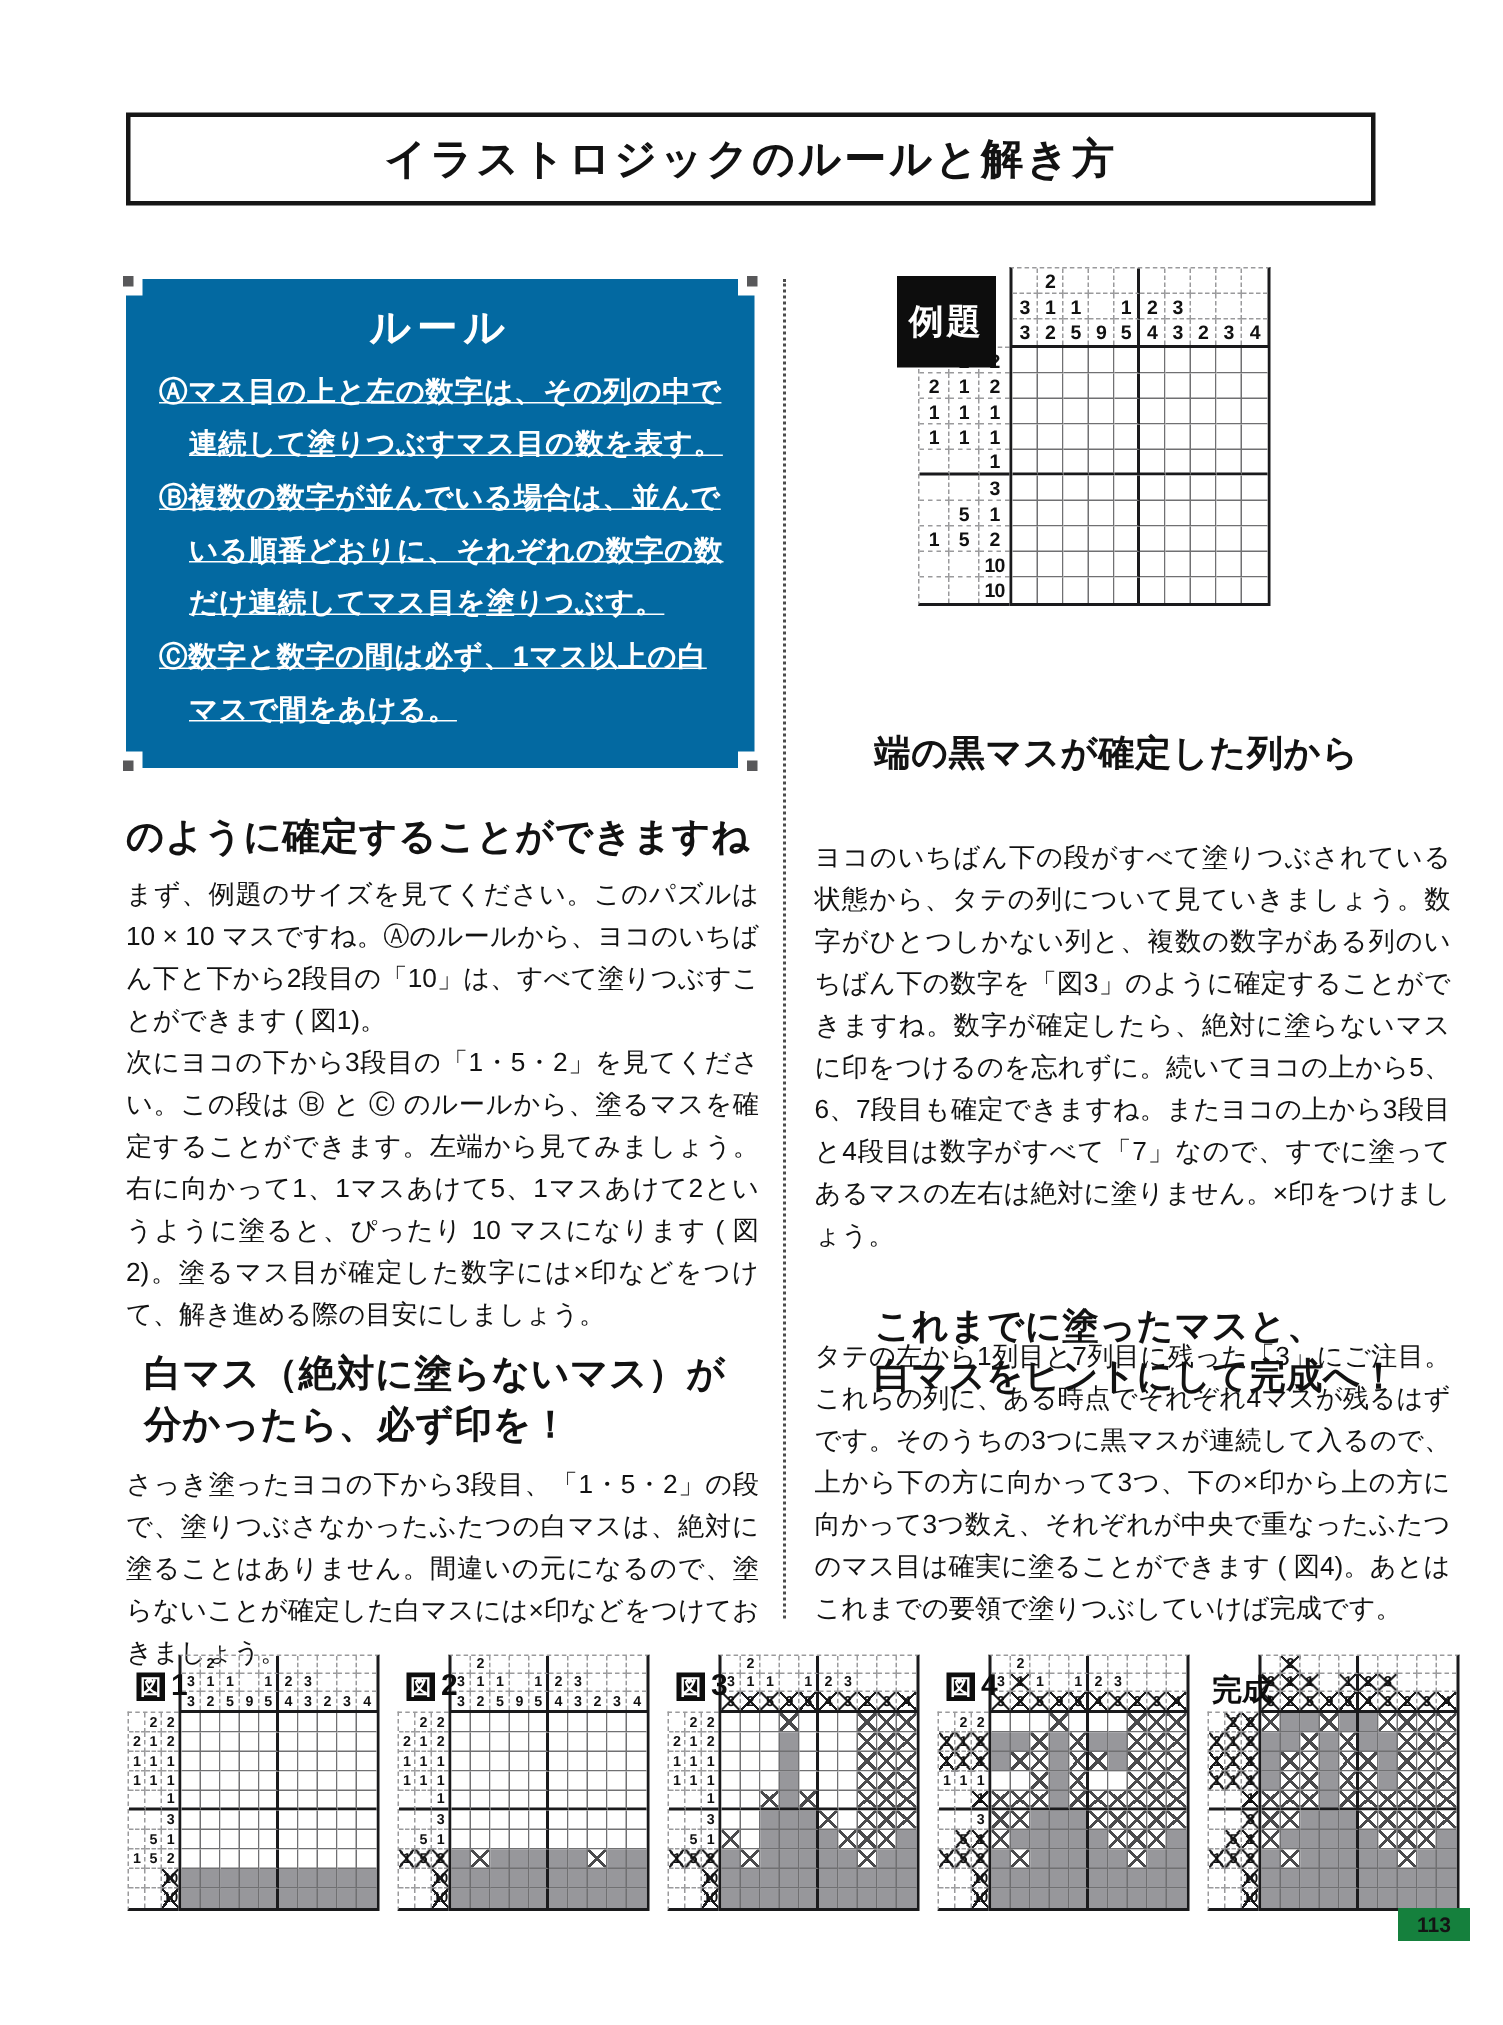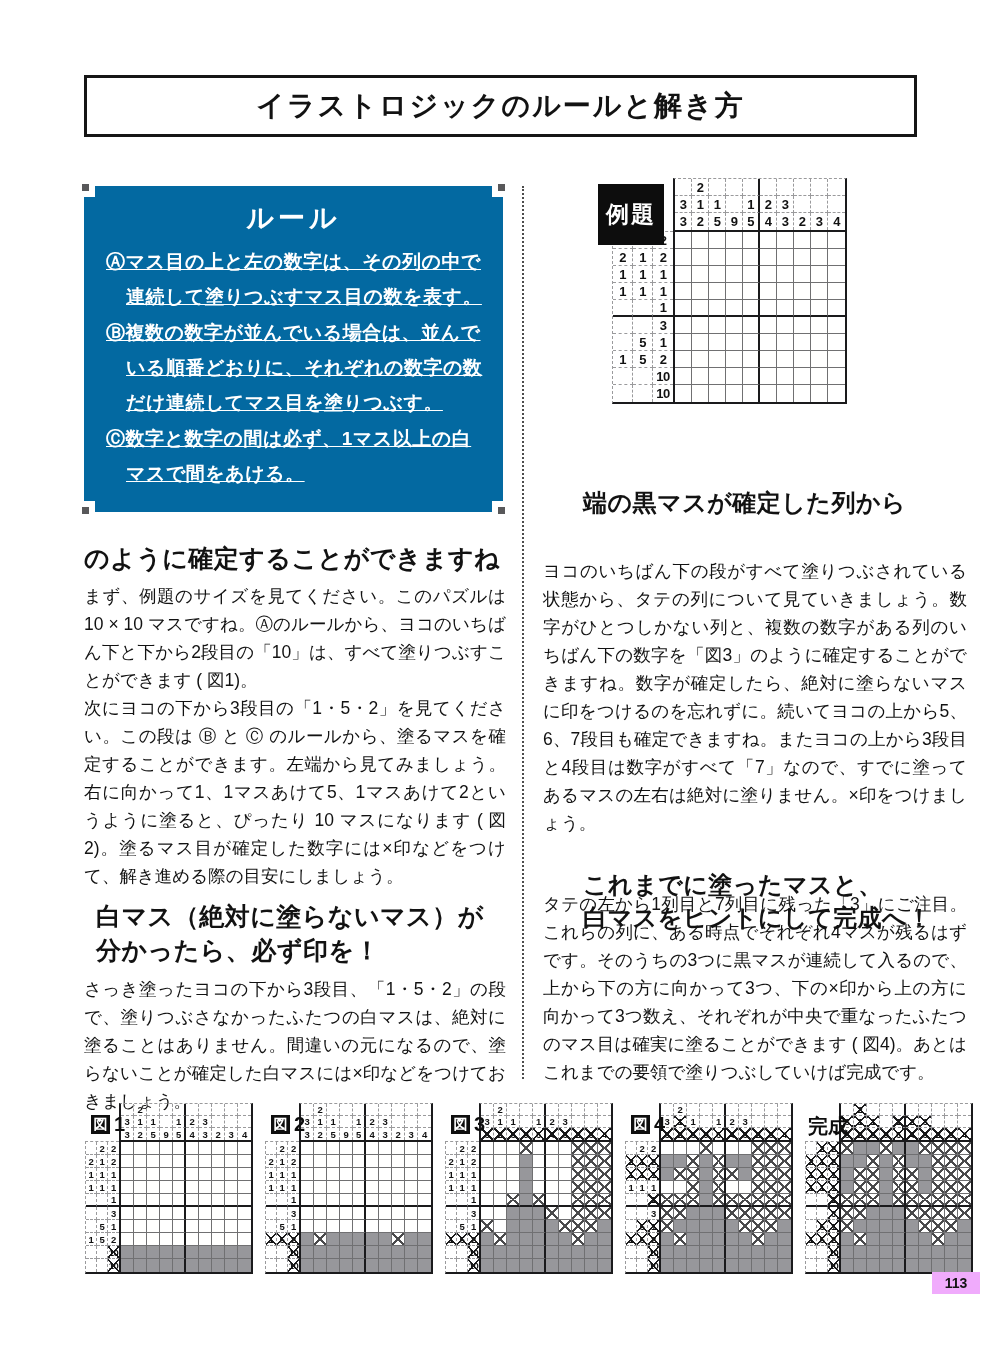--- a/index.html
+++ b/index.html
@@ -45,21 +45,21 @@
   .sec-b{font-size:17.5px; line-height:28px; text-align:justify; font-weight:500;}
   .sec-b p{margin:0;}
   
   .divider{
     position:absolute; left:522px; top:186px; height:893px; width:0;
     border-left:2px dotted #4c4c4c;
   }
   
   .page-num{
     position:absolute; left:932px; top:1272px; width:48px; height:22px;
-    background:#f0abfc; color:#141414; font-size:14px; font-weight:bold;
+    background:#15803d; color:#141414; font-size:14px; font-weight:bold;
     display:flex; align-items:center; justify-content:center;
   }
   
   .pz{position:absolute; display:grid; grid-template-columns:auto auto; grid-template-rows:auto auto;
       --bc:#1a1a1c; --thin:#707072; --dash:#9a9a9c; --fill:#97979b; --xc:#4a4a4c;}
   .pz-big {--cs:17px; --rw:20px; --ch:17px; --fs:13px;}
   .pz-mini{--cs:13px; --rw:11px; --ch:12px; --fs:9.5px;}
   .pz-corner{grid-column:1; grid-row:1;}
   .colclues{
     grid-column:2; grid-row:1;

